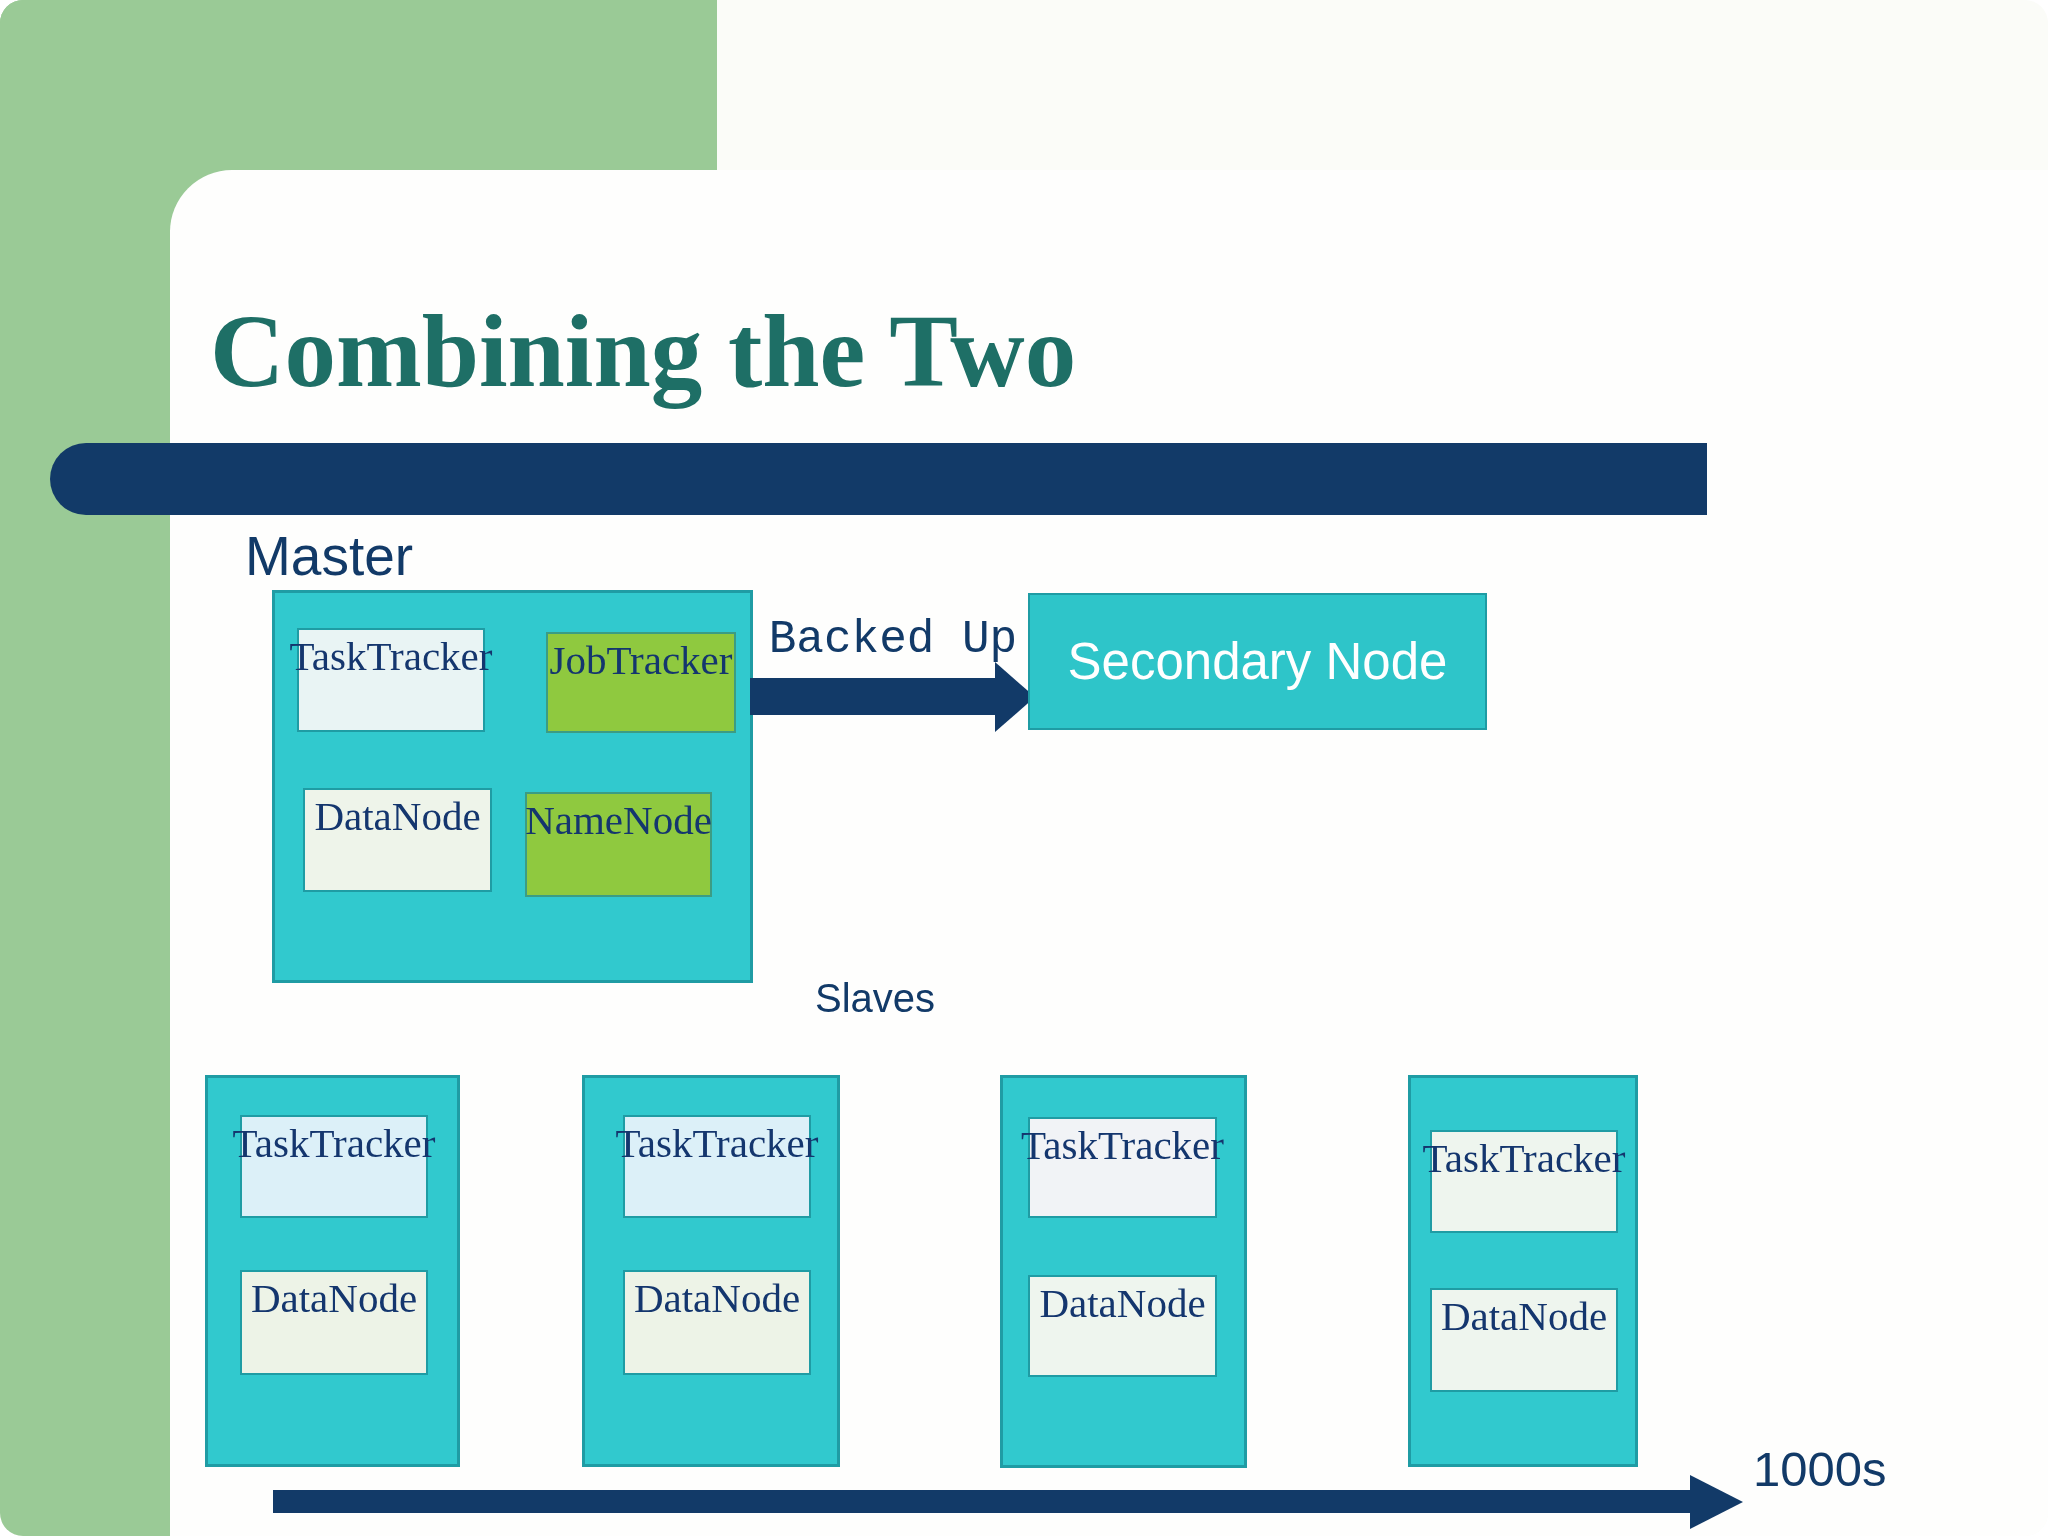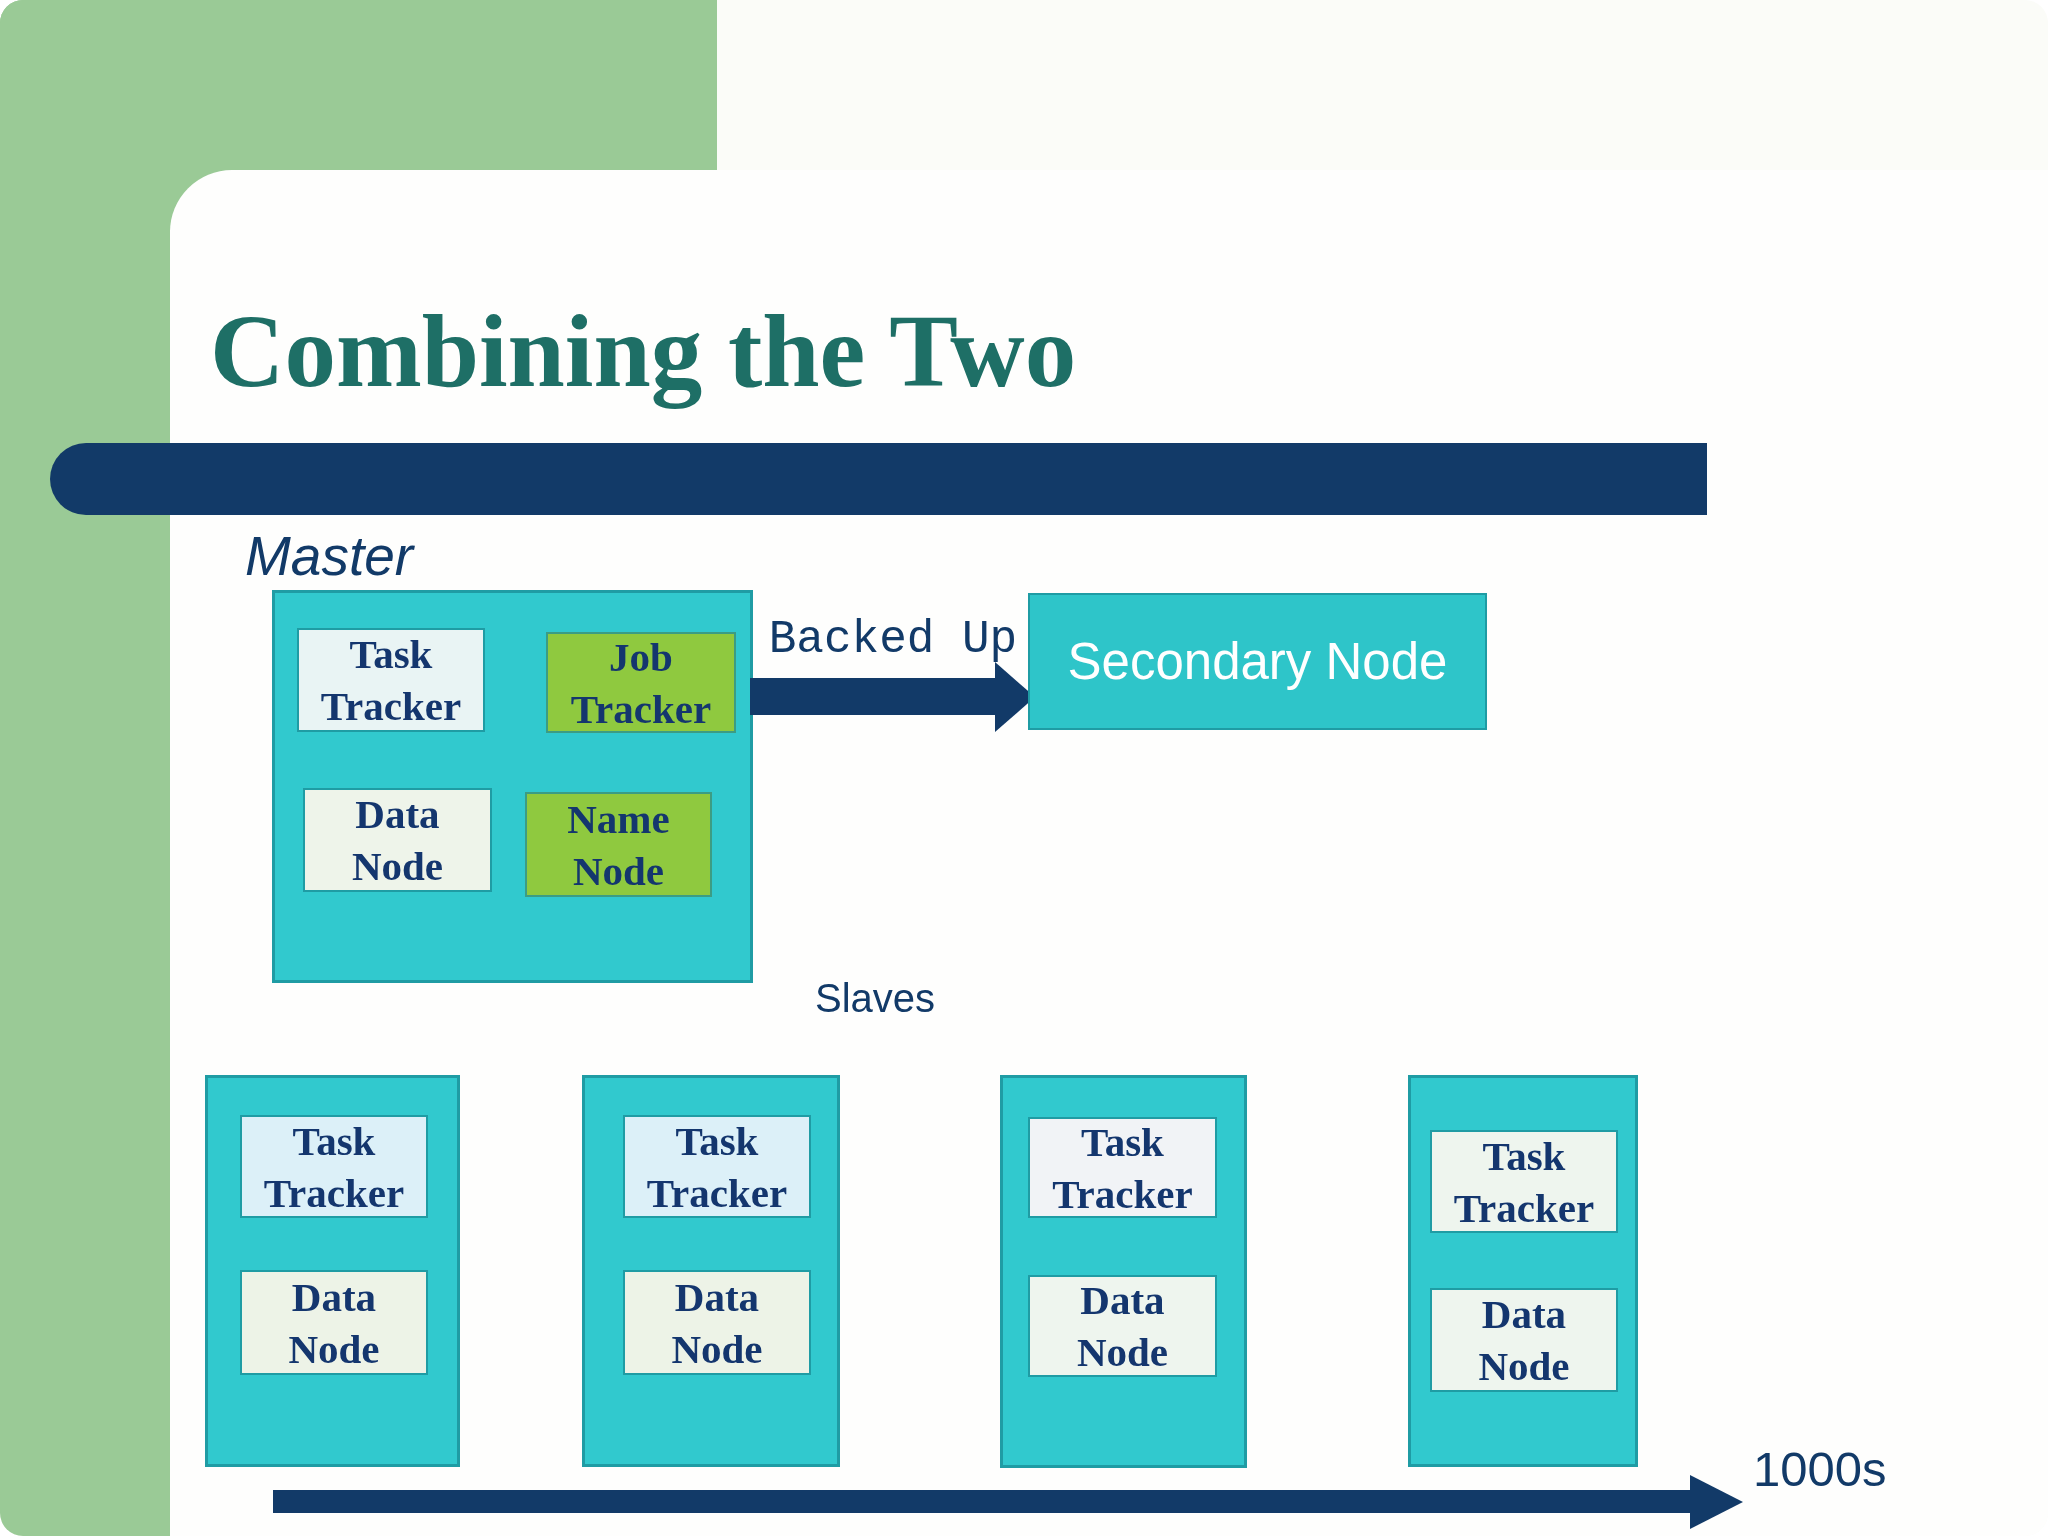--- a/index.html
+++ b/index.html
@@ -19,32 +19,32 @@
   .green-top{left:0;top:0;width:717px;height:230px;background:var(--green-bg);}
   .green-side{left:0;top:0;width:170px;height:1536px;background:var(--green-bg);}
   .panel{left:170px;top:170px;width:1878px;height:1366px;background:#FEFEFD;border-top-left-radius:62px;}
 
   .slide-title{left:210px;top:292px;font-family:"Liberation Serif",serif;font-weight:bold;
     font-size:103px;color:var(--title-teal);letter-spacing:0px;white-space:nowrap;}
   .title-bar{left:50px;top:443px;width:1657px;height:72px;background:var(--navy);
     border-radius:36px 0 0 36px;}
 
   .lbl{color:var(--navy);font-family:"Liberation Sans",sans-serif;white-space:nowrap;}
-  .lbl-master{left:245px;top:524px;font-size:55px;font-style:italic;}
+  .lbl-master{left:245px;top:524px;font-size:55px;}
   .lbl-slaves{left:815px;top:976px;font-size:40px;}
   .lbl-backedup{left:758px;top:614px;width:270px;font-size:46px;text-align:center;font-family:Liberation Mono, monospace;}
   .lbl-thousands{left:1753px;top:1441px;font-size:49px;}
 
   .teal-box{background:var(--teal-fill);border:3px solid var(--teal-border);}
   .master-box{left:272px;top:590px;width:481px;height:393px;}
   .slave-box{top:1075px;height:392px;}
 
   .inner{border:2px solid var(--teal-border);text-align:center;
-    font-family:"Liberation Serif",serif;font-weight:bold;font-size:41px;
-    color:#14366E;display:flex;flex-direction:column;justify-content:center;line-height:52px;}
+    font-family:"Liberation Serif",serif;font-weight:normal;font-size:41px;
+    color:#14366E;display:flex;flex-direction:row;justify-content:center;line-height:52px;}
   .inner.green{background:var(--green-fill);border-color:var(--green-border);}
   .fill-mcyan{background:#E9F4F4;}
   .fill-msage{background:#EEF4EA;}
   .fill-cyan{background:#DCF0F8;}
   .fill-sage{background:#EDF3E7;}
   .fill-pale{background:#F1F3F6;}
   .fill-mint{background:#EEF5EE;}
 
   .secondary-box{left:1028px;top:593px;width:459px;height:137px;background:#2EC5C9;
     border:2px solid var(--teal-border);color:#ffffff;font-size:51px;

